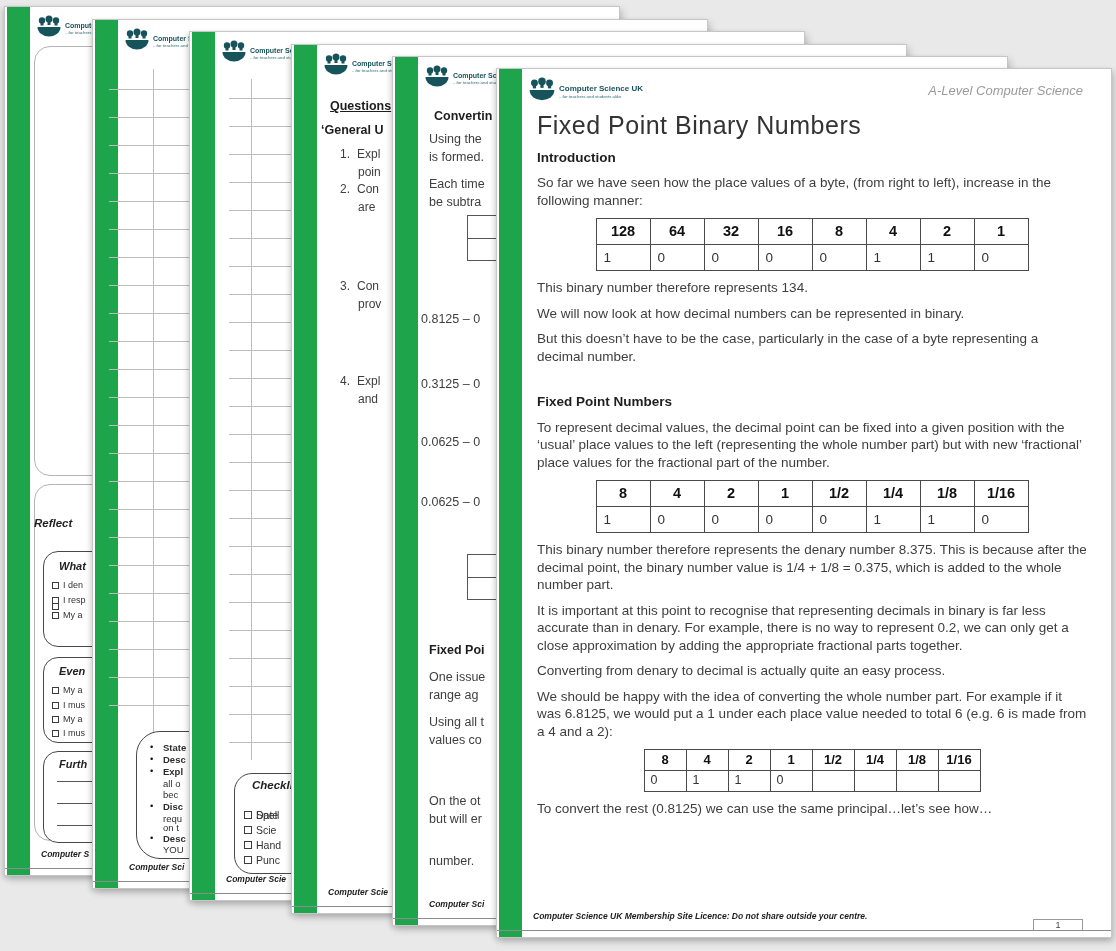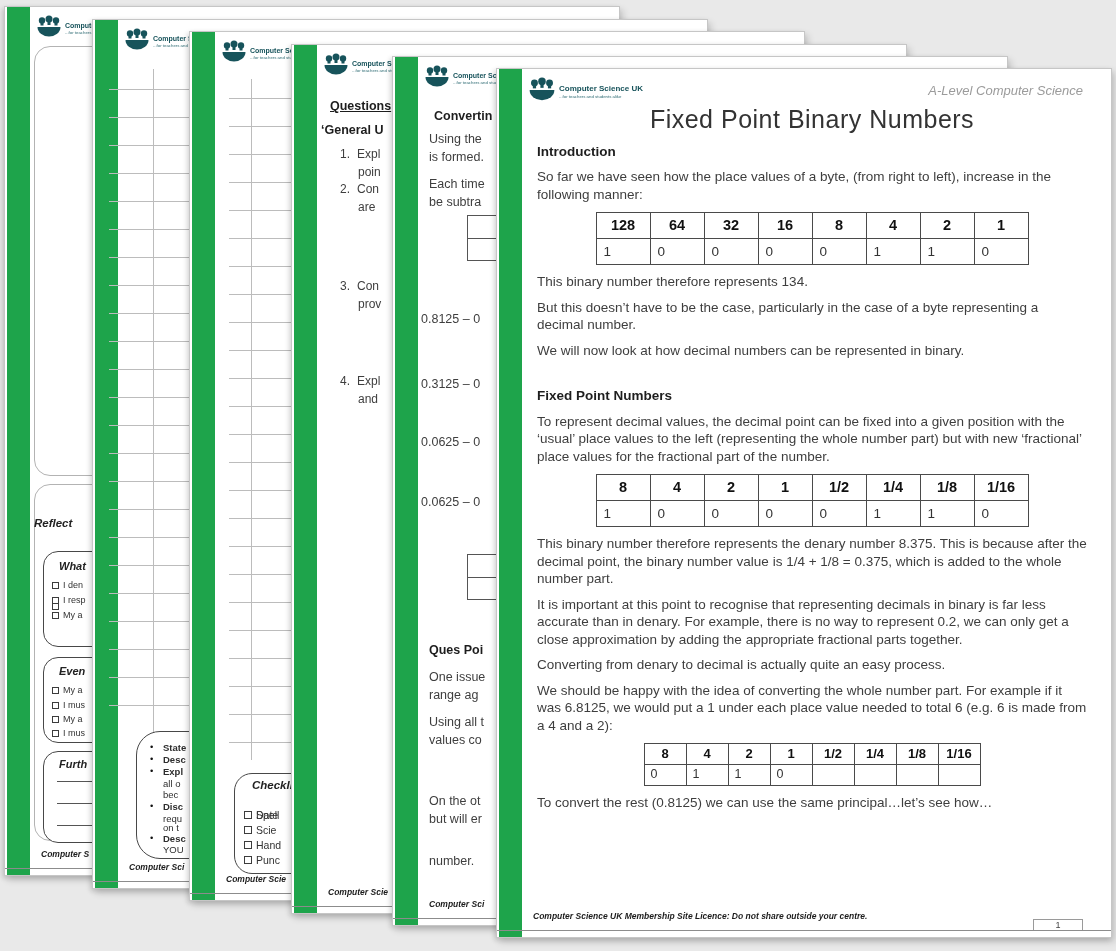--- a/index.html
+++ b/index.html
@@ -17,22 +17,22 @@
   .logo-tag  { font-size:6px; color:#2c6a72; white-space:nowrap; transform:scale(.72); transform-origin:left top; margin-top:1px; }
 
   .footer-text { position:absolute; left:36px; top:842px; font-size:8.5px; font-weight:bold;
                  font-style:italic; color:#1c1c1c; white-space:nowrap; }
   .footer-rule { position:absolute; left:0; right:0; top:861px; border-top:1.4px solid #8c8c8c; }
 
   
   .hdr-right { position:absolute; right:28px; top:14px; font-size:13px; font-style:italic; color:#9b9b9b; }
   .fp-content { position:absolute; left:40px; top:42px; width:550px; color:#3e3e3e;
                 font-size:13.5px; line-height:17.5px; }
-  .fp-title { font-size:25px; font-weight:400; color:#333; text-align:center;
-              letter-spacing:.5px; margin:0 0 14px; }
+  .fp-title { font-size:25px; font-weight:400; color:#333; 
+              letter-spacing:.5px; margin:6px 0 14px; }
   .fp-content h3 { font-size:13.5px; font-weight:bold; color:#1e1e1e; margin:8px 0 8px; }
   .fp-content p  { margin:8px 0; }
   .mt-big { margin-top:28px !important; }
   table.place { border-collapse:collapse; margin:9px auto 3px; }
   table.place td { border:1.6px solid #4a4a4a; width:54px; height:26px; font-size:13.5px;
                    color:#333; padding-left:7px; }
   table.place tr.hdr td { font-weight:bold; text-align:center; padding-left:0; font-size:14.5px; color:#101010; }
   table.small td { width:42px; height:21px; font-size:12.5px; padding-left:6px; }
   table.small tr.hdr td { font-size:13px; }
   .pagenum-tab { position:absolute; left:536px; top:850px; width:50px; height:11px; background:#fff;
@@ -276,21 +276,21 @@
   <div class="ptable" style="left:74px; top:158px;">
       <div class="ptrow"></div>
     </div>
   <div class="fr" style="left:28px; top:255px;">0.8125 – 0</div>
   <div class="fr" style="left:28px; top:320px;">0.3125 – 0</div>
   <div class="fr" style="left:28px; top:378px;">0.0625 – 0</div>
   <div class="fr" style="left:28px; top:438px;">0.0625 – 0</div>
   <div class="ptable" style="left:74px; top:497px;">
       <div class="ptrow"></div>
     </div>
-  <div class="frb" style="left:36px; top:586px;">Ques Poi</div>
+  <div class="frb" style="left:36px; top:586px;">Fixed Poi</div>
   <div class="fr" style="left:36px; top:613px;">One issue</div>
   <div class="fr" style="left:36px; top:631px;">range ag</div>
   <div class="fr" style="left:36px; top:658px;">Using all t</div>
   <div class="fr" style="left:36px; top:676px;">values co</div>
   <div class="fr" style="left:36px; top:737px;">On the ot</div>
   <div class="fr" style="left:36px; top:755px;">but will er</div>
   <div class="fr" style="left:36px; top:773px;margin-top:24px;">number.</div>
   <div class="footer-text">Computer Sci</div>
   <div class="footer-rule"></div>
 </div>
@@ -339,22 +339,22 @@
         <td>0</td>
         <td>0</td>
         <td>1</td>
         <td>1</td>
         <td>0</td>
       </tr>
     </tbody>
       </table>
 
     <p>This binary number therefore represents 134.</p>
+    <p>We will now look at how decimal numbers can be represented in binary.</p>
     <p>But this doesn’t have to be the case, particularly in the case of a byte representing a decimal number.</p>
-    <p>We will now look at how decimal numbers can be represented in binary.</p>
 
     <h3 class="mt-big">Fixed Point Numbers</h3>
     <p>To represent decimal values, the decimal point can be fixed into a given position with the ‘usual’ place values to the left (representing the whole number part) but with new ‘fractional’ place values for the fractional part of the number.</p>
 
     <table class="place">
       <tbody>
           <tr class="hdr">
         <td>8</td>
         <td>4</td>
         <td>2</td>

